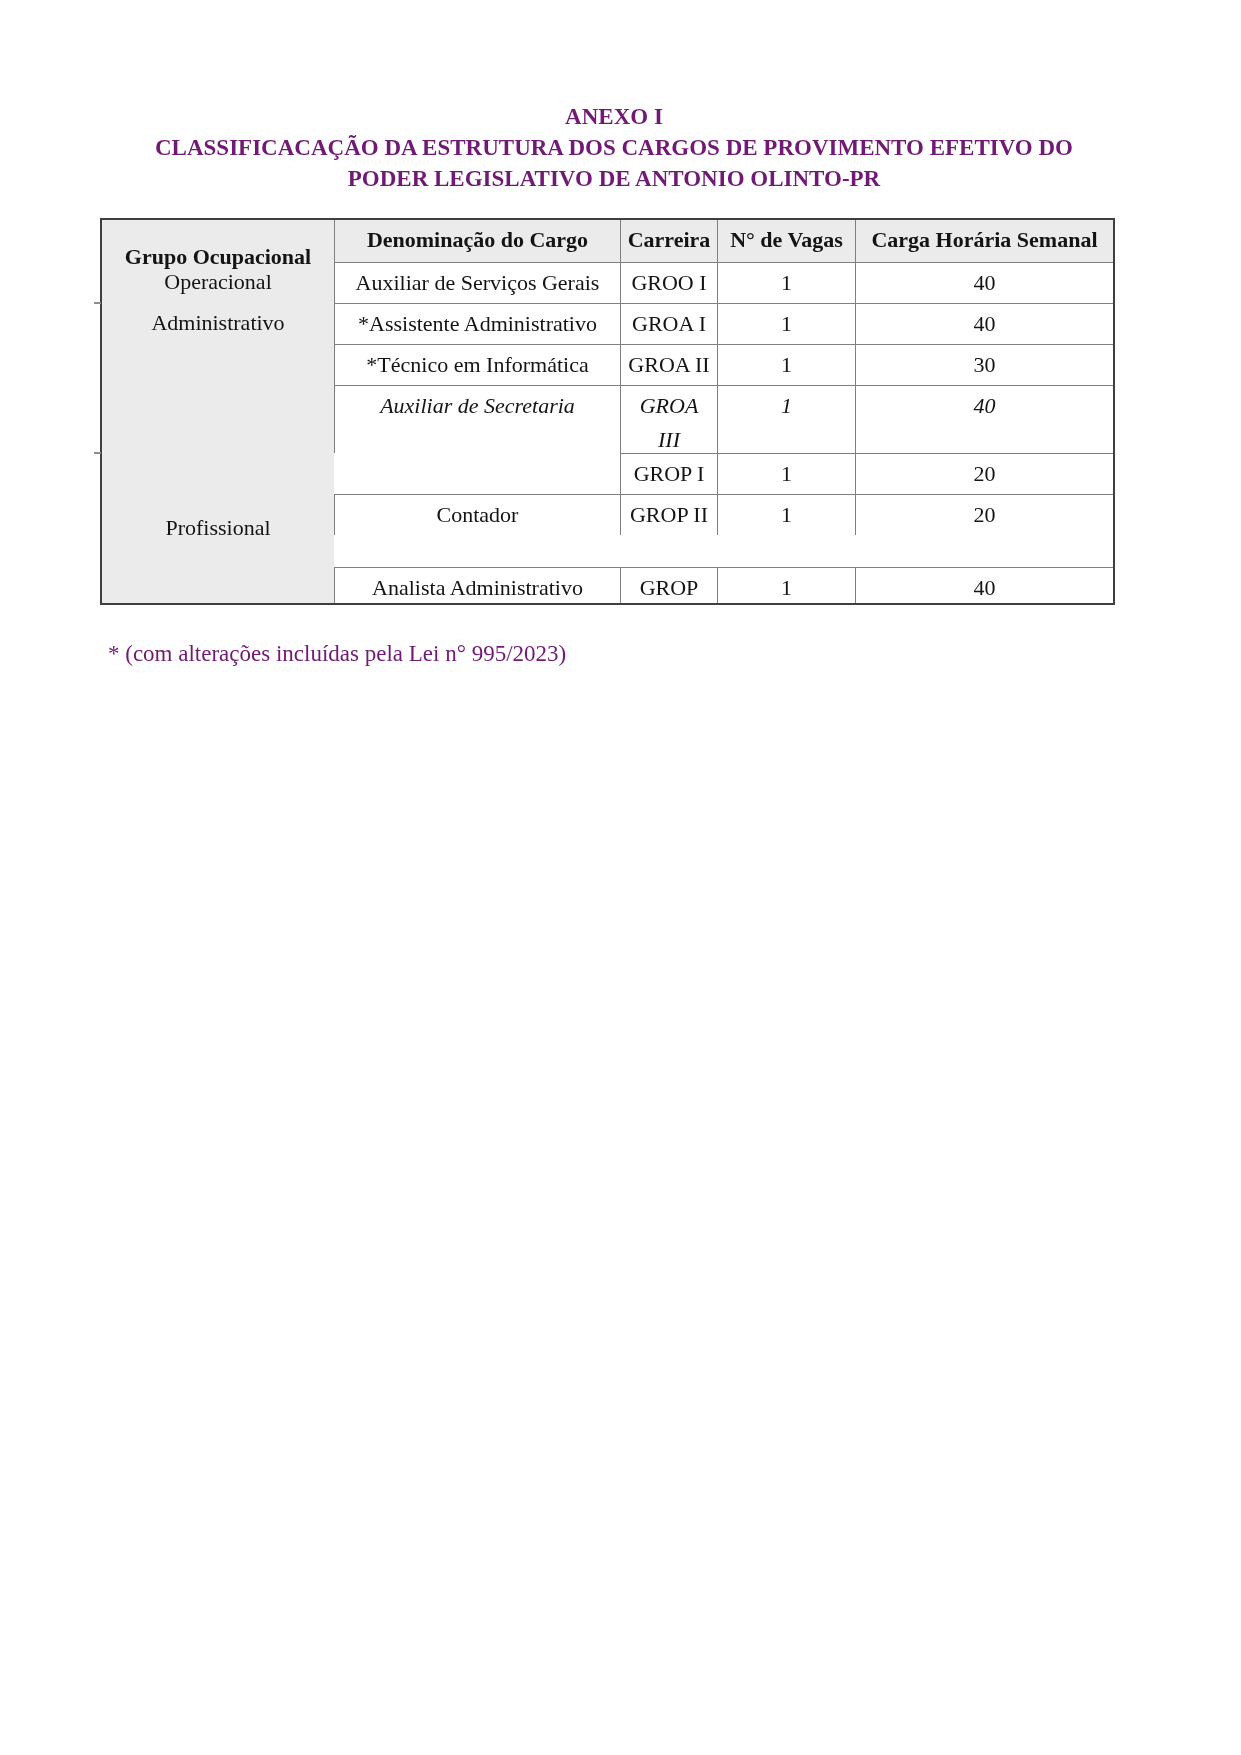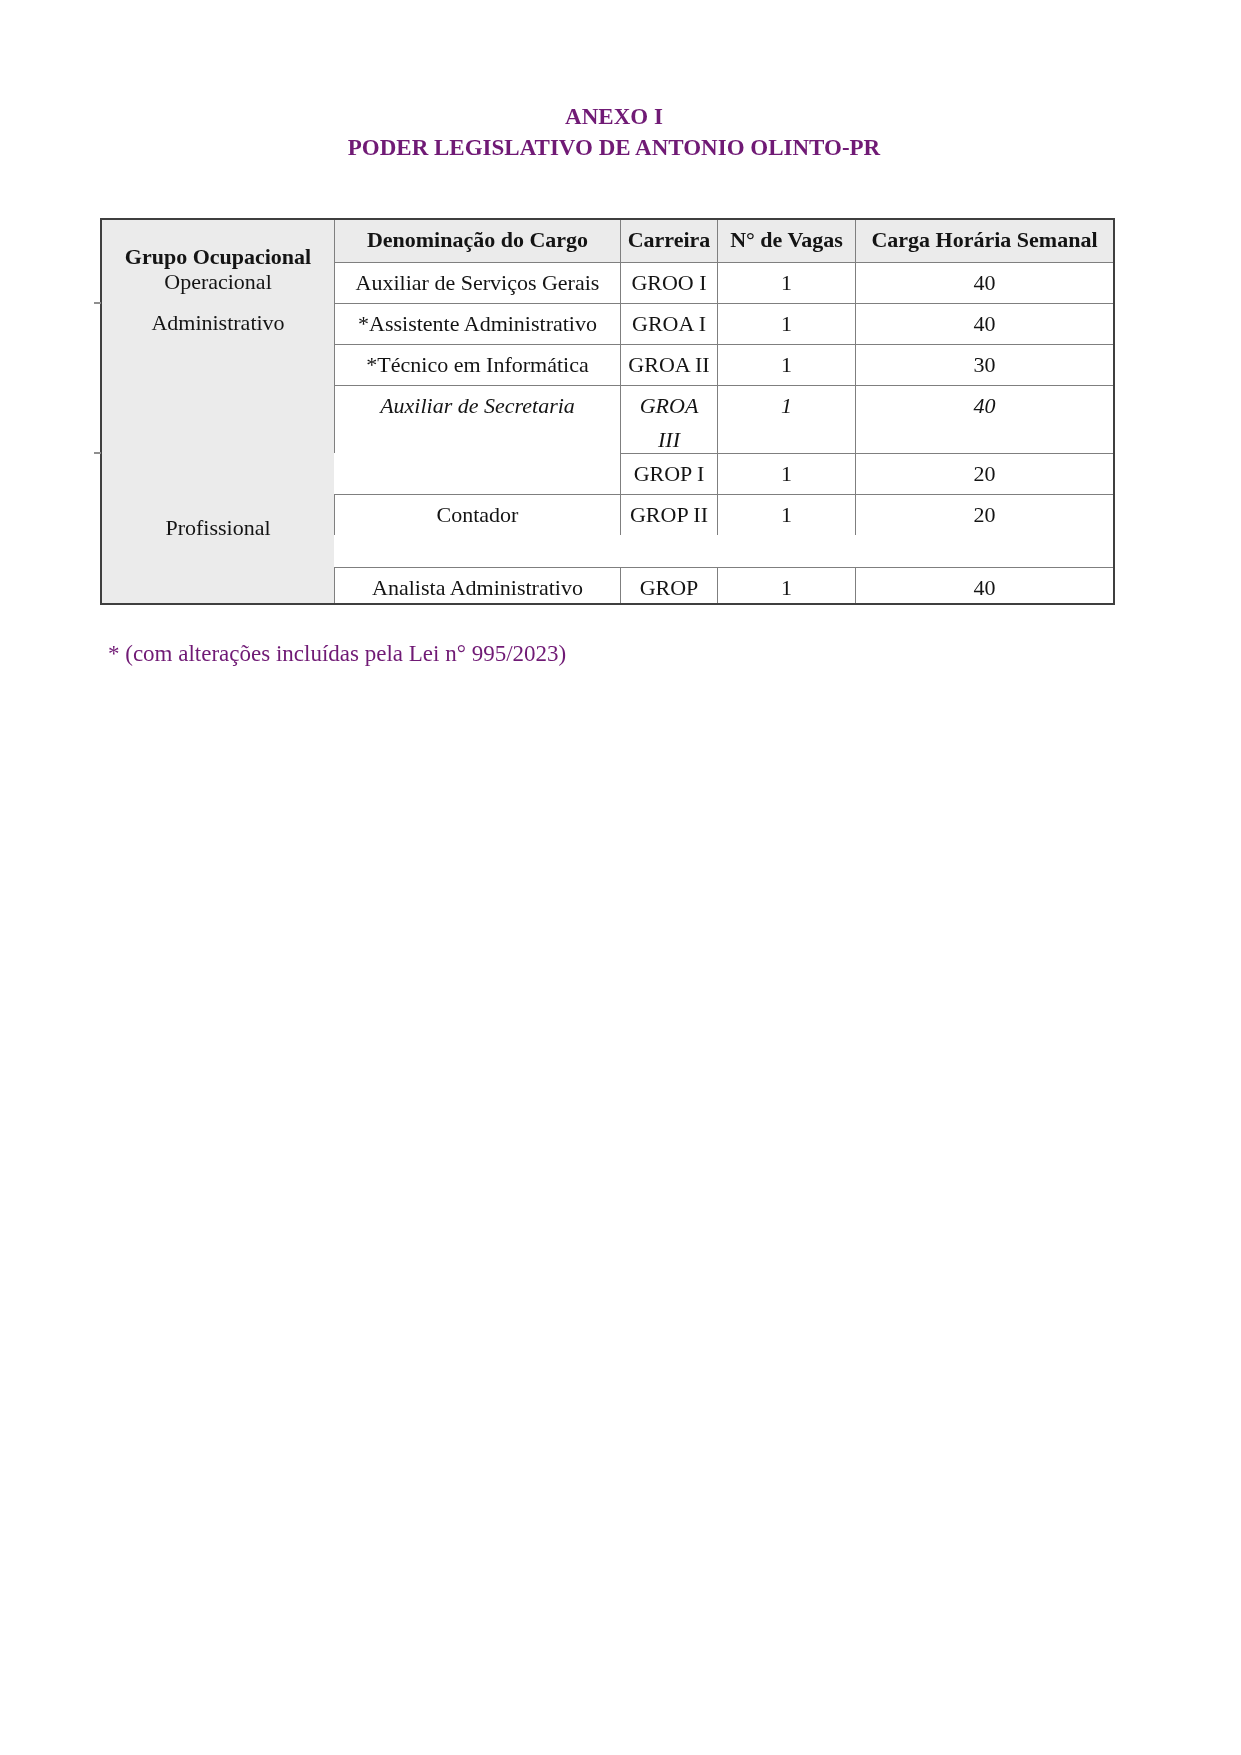--- a/index.html
+++ b/index.html
@@ -86,20 +86,21 @@
     color: #701a75;
   }
 </style>
 </head>
 <body>
 
 <div class="page">
 
   <div class="title-block">
     <div>ANEXO I</div>
+    <div>CLASSIFICACAÇÃO DA ESTRUTURA DOS CARGOS DE PROVIMENTO EFETIVO DO</div>
     <div>PODER LEGISLATIVO DE ANTONIO OLINTO-PR</div>
   </div>
 
   <div class="tbl">
 
     <div class="c1">
       <div class="lbl lbl-grupo">Grupo Ocupacional</div>
       <div class="lbl lbl-operacional">Operacional</div>
       <div class="lbl lbl-administrativo">Administrativo</div>
       <div class="lbl lbl-profissional">Profissional</div>

